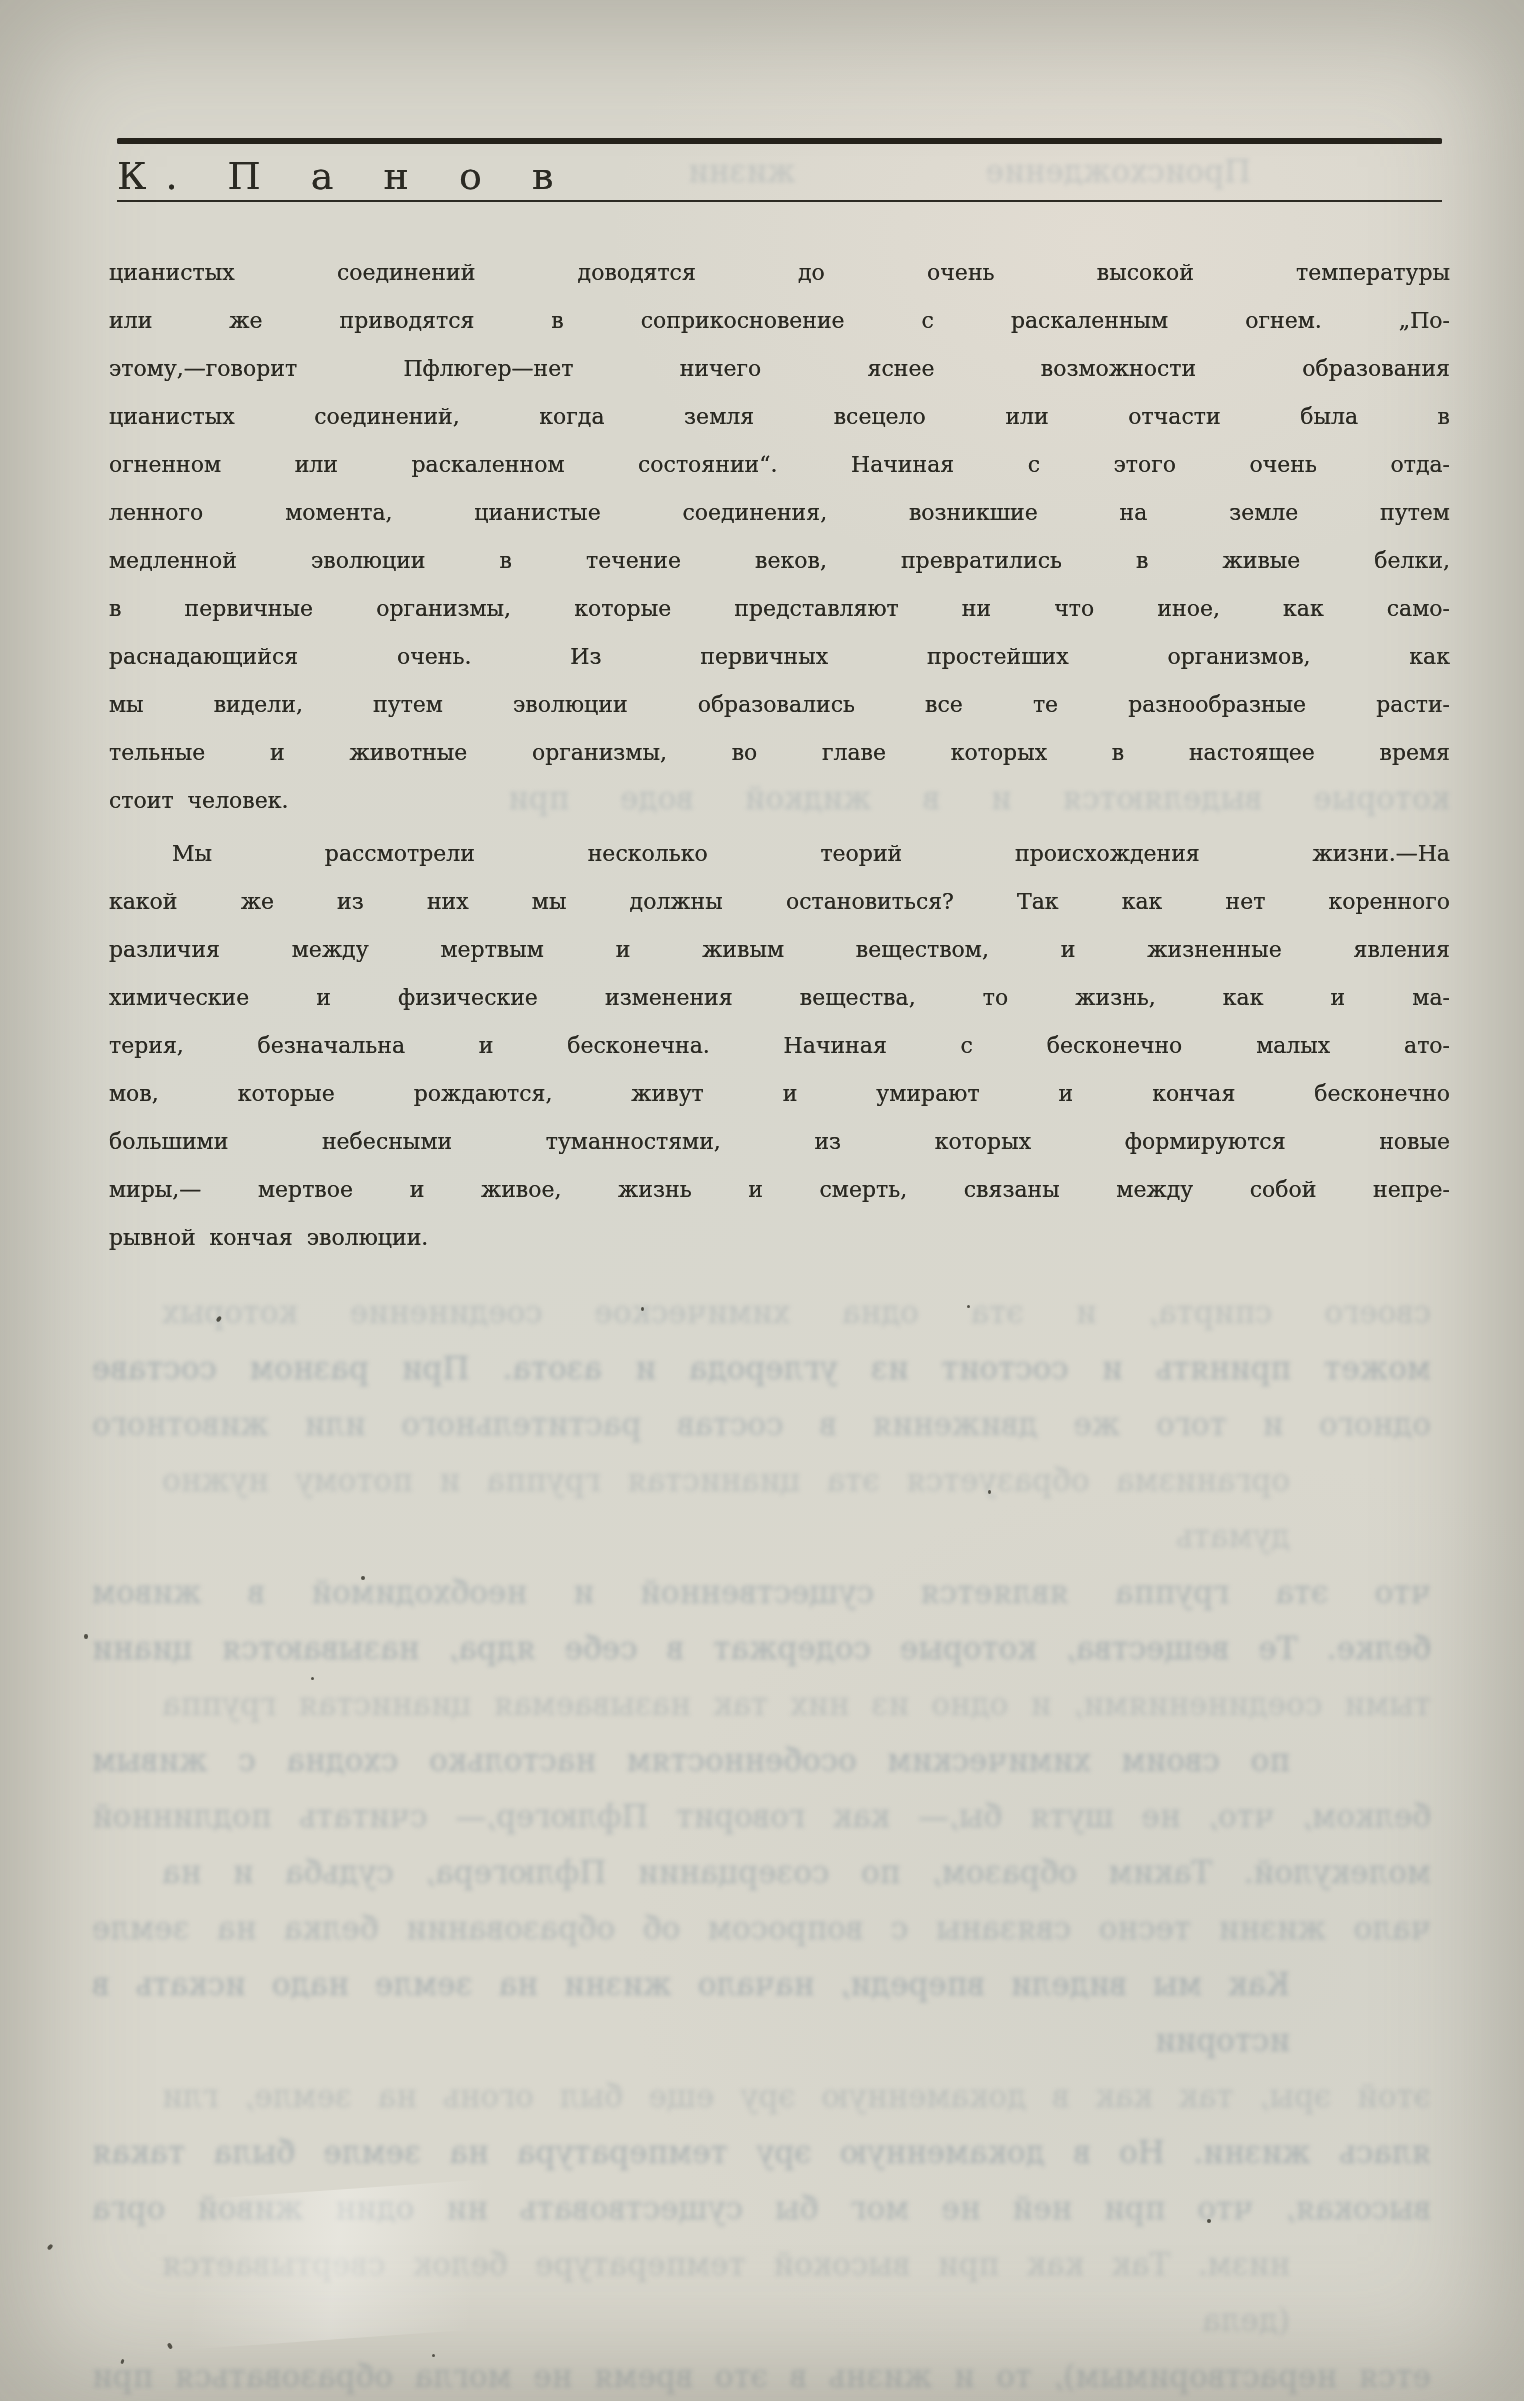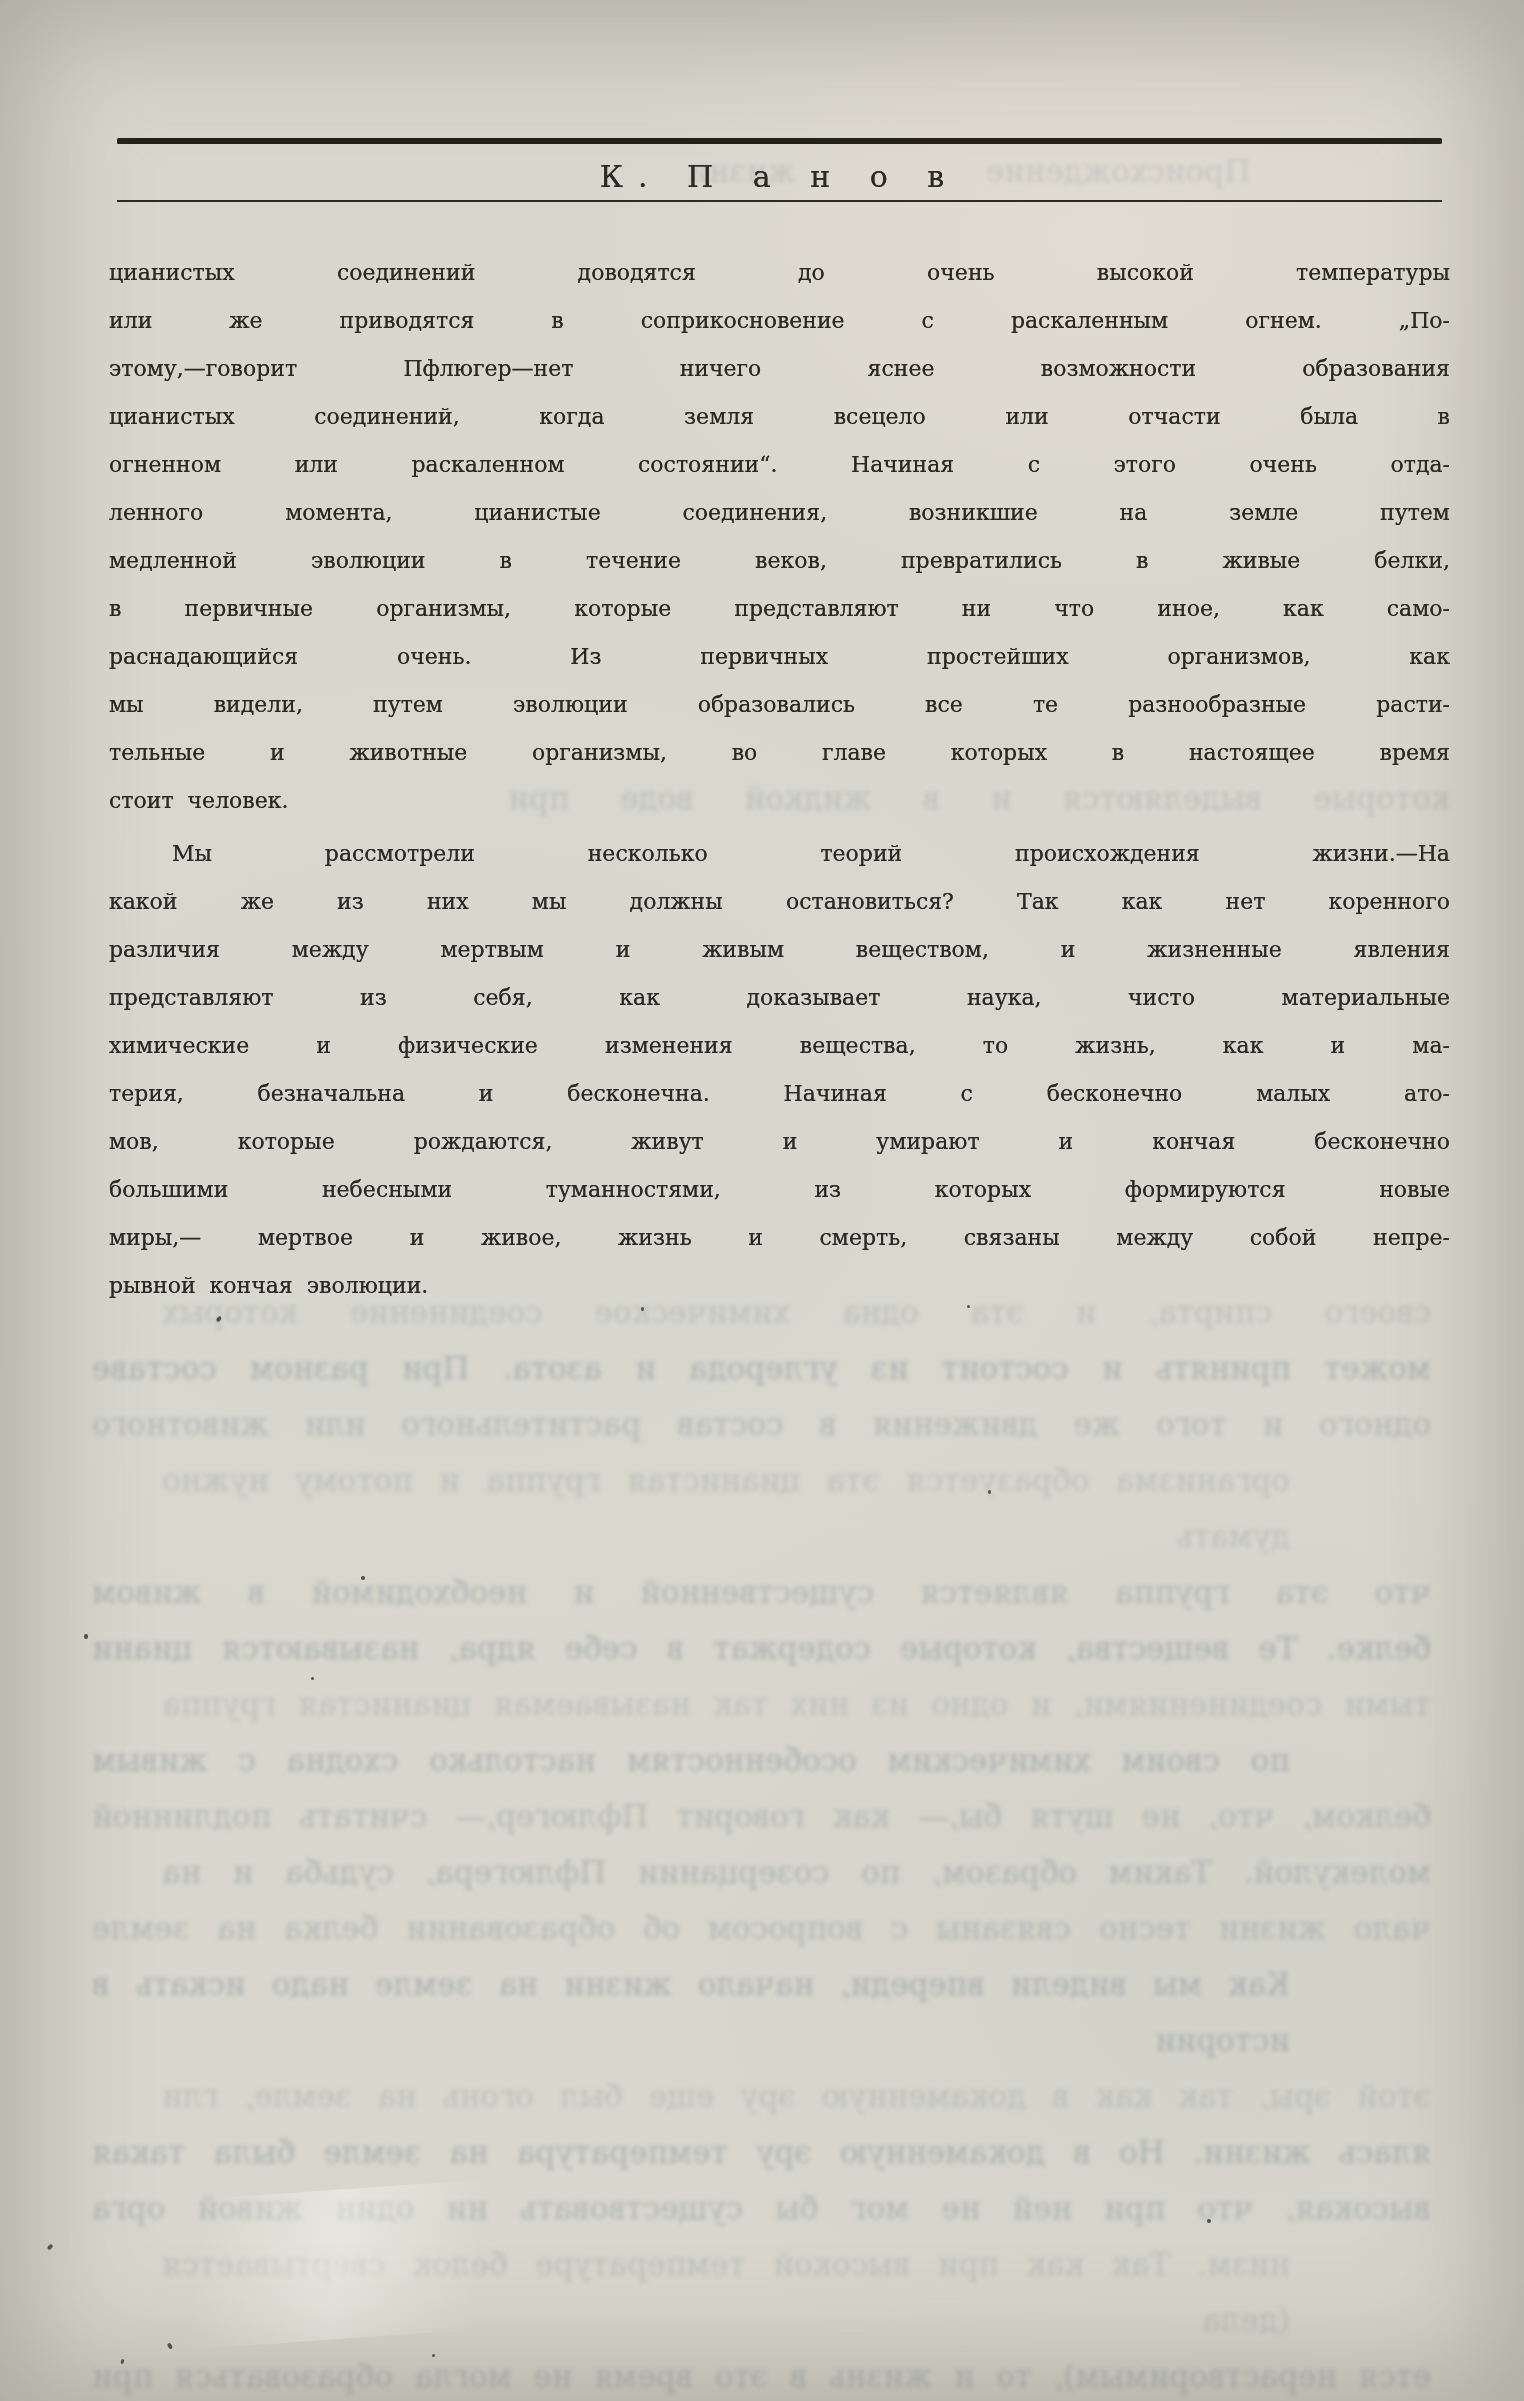--- a/index.html
+++ b/index.html
@@ -26,22 +26,22 @@
     position: absolute; left: -47px; top: 2190px; width: 766px; height: 149px;
     background: linear-gradient(100deg, rgba(246,245,240,0) 32%, rgba(248,247,242,.45) 50%, rgba(246,245,240,0) 68%);
     transform: rotate(-4deg);
     pointer-events: none;
   }
   .rule { position: absolute; background: #25221b; }
   .rule.thick { left: 117px; top: 138px; width: 1325px; height: 6.3px; border-radius: 1.6px; }
   .rule.thin  { left: 117px; top: 200px; width: 1325px; height: 2.3px; background: #2c2a23; }
   .running-header {
     position: absolute; left: 117px; top: 153px; width: 1325px; height: 47px;
-    line-height: 47px; text-align: center;
-    font-size: 30px; color: #2b2a23; letter-spacing: 0.5em;
+    line-height: 47px; text-align: left;
+    font-size: 38px; color: #2b2a23; letter-spacing: 0.5em;
     text-shadow: 0 0 0.5px rgba(40,38,32,0.85);
   }
   .body-text {
     position: absolute; left: 109px; top: 249px; width: 1341px;
     font-size: 22px; line-height: 48px; color: #2a2922;
     text-shadow: 0 0 0.5px rgba(40,38,32,0.85);
   }
   .para { margin: 0 0 4.7px 0; padding: 0; }
   .ln {
     display: block;
@@ -112,21 +112,20 @@
       <span class="ln">в первичные организмы, которые представляют ни что иное, как само-</span>
       <span class="ln">раснадающийся очень. Из первичных простейших организмов, как</span>
       <span class="ln">мы видели, путем эволюции образовались все те разнообразные расти-</span>
       <span class="ln">тельные и животные организмы, во главе которых в настоящее время</span>
       <span class="ln last">стоит человек.</span>
     </p>
     <p class="para">
       <span class="ln indent">Мы рассмотрели несколько теорий происхождения жизни.—На</span>
       <span class="ln">какой же из них мы должны остановиться? Так как нет коренного</span>
       <span class="ln">различия между мертвым и живым веществом, и жизненные явления</span>
-      <span class="ln">представляют из себя, как доказывает наука, чисто материальные</span>
       <span class="ln">химические и физические изменения вещества, то жизнь, как и ма-</span>
       <span class="ln">терия, безначальна и бесконечна. Начиная с бесконечно малых ато-</span>
       <span class="ln">мов, которые рождаются, живут и умирают и кончая бесконечно</span>
       <span class="ln">большими небесными туманностями, из которых формируются новые</span>
       <span class="ln">миры,— мертвое и живое, жизнь и смерть, связаны между собой непре-</span>
       <span class="ln last">рывной кончая эволюции.</span>
     </p>
   </div>
 
   <div class="ghost-line ghost-mid">которые выделяются и в жидкой воде при</div>

